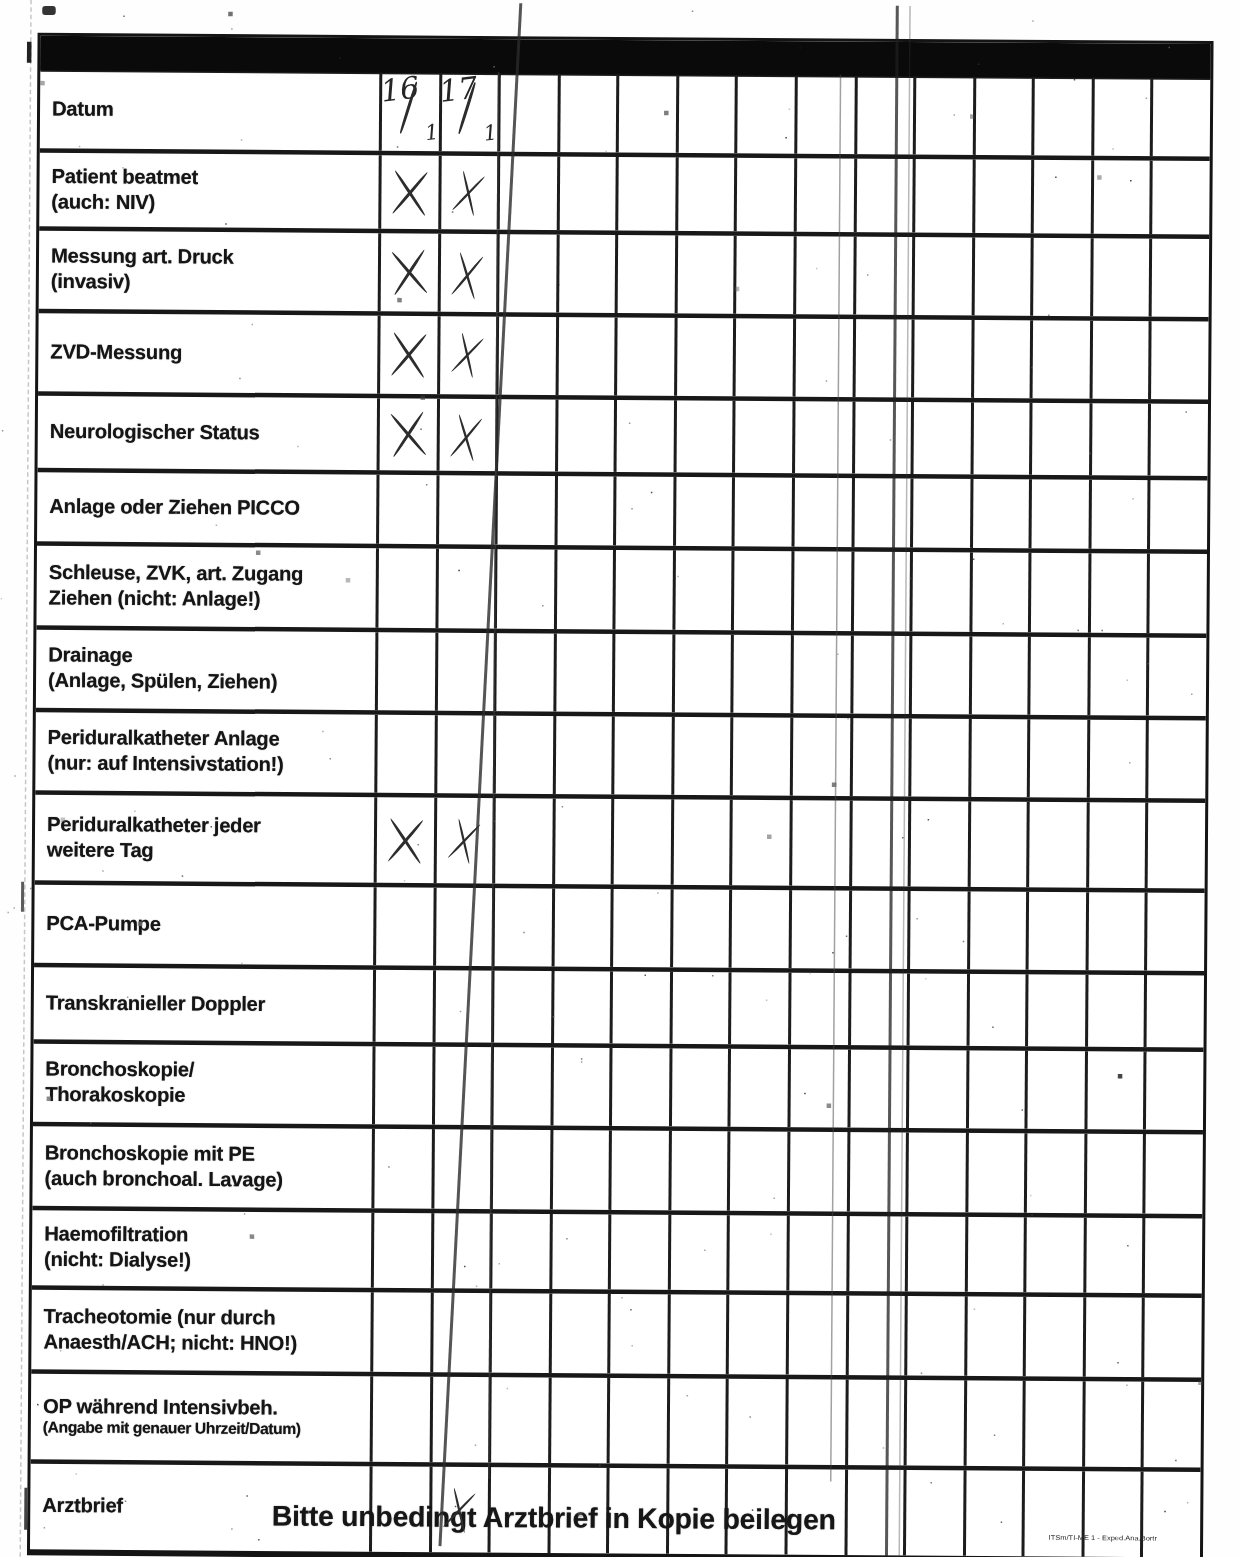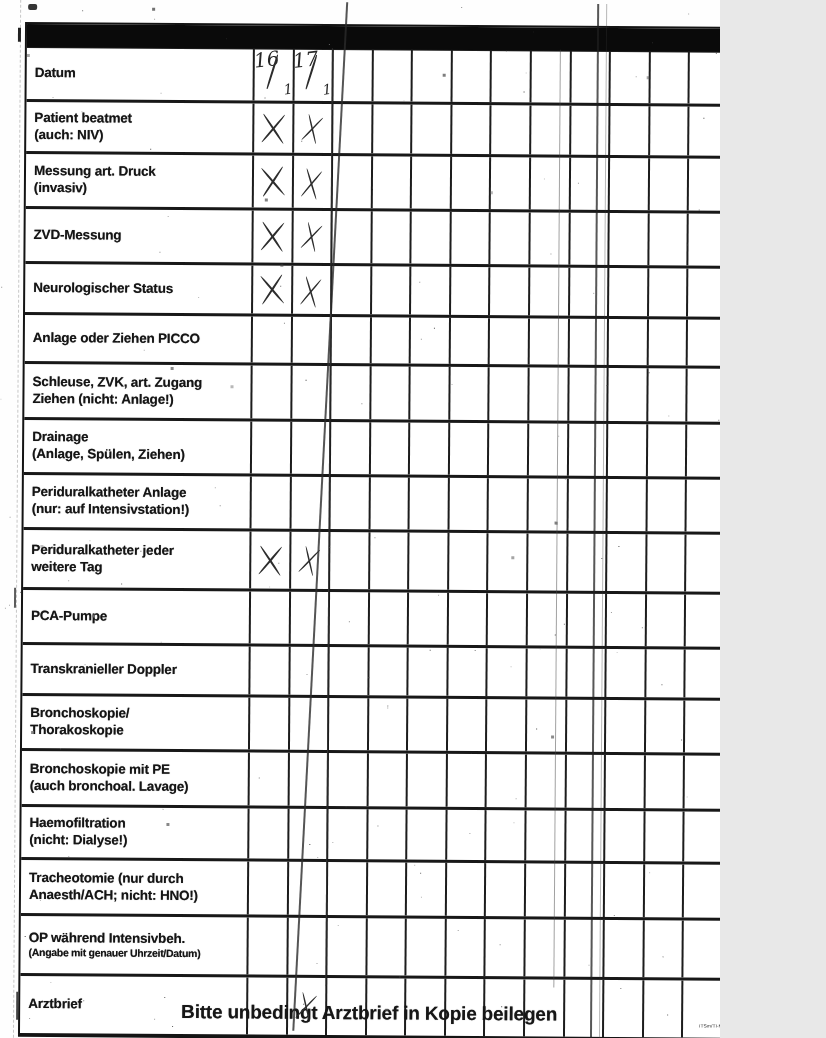--- a/index.html
+++ b/index.html
@@ -2,21 +2,21 @@
 <html><head>
 <meta charset="utf-8">
 <style>
   html,body{margin:0;padding:0;}
   body{
     width:826px;height:1038px;overflow:hidden;
     background:#e8e8e8;
     font-family:"Liberation Sans", sans-serif;
   }
   .page{
-    position:relative;width:720px;height:1038px;overflow:hidden;
+    position:relative;width:826px;height:1038px;overflow:hidden;
     background:#fefefe;
   }
   .scan{
     position:absolute;left:0;top:0;width:826px;height:1038px;
     transform:rotate(0.4deg);transform-origin:40px 30px;
   }
   
   .g-table{
     position:absolute;left:25px;top:22px;width:780px;
     border:2px solid #141414;border-bottom-width:4px;

